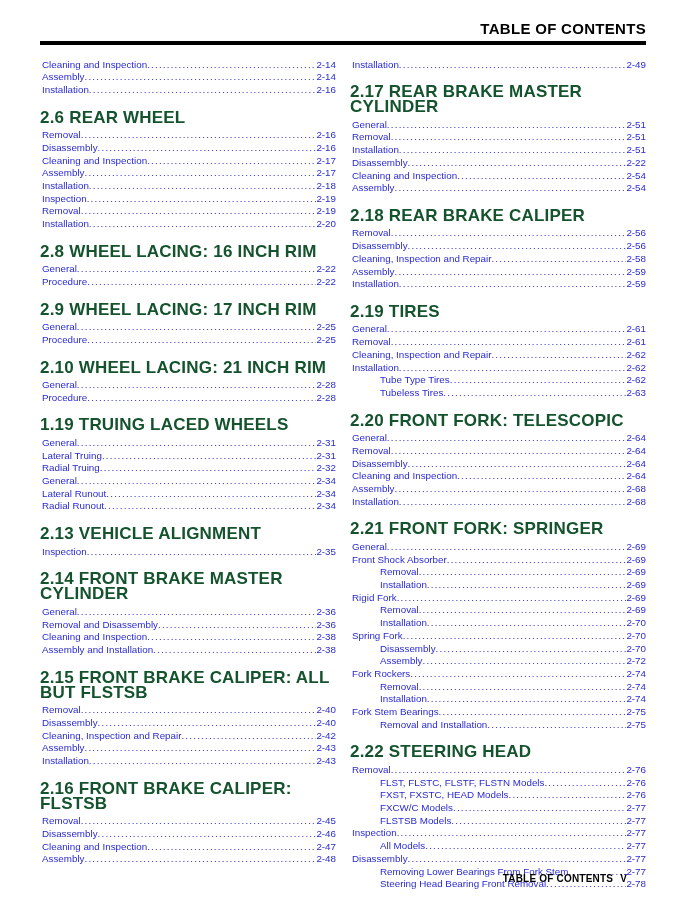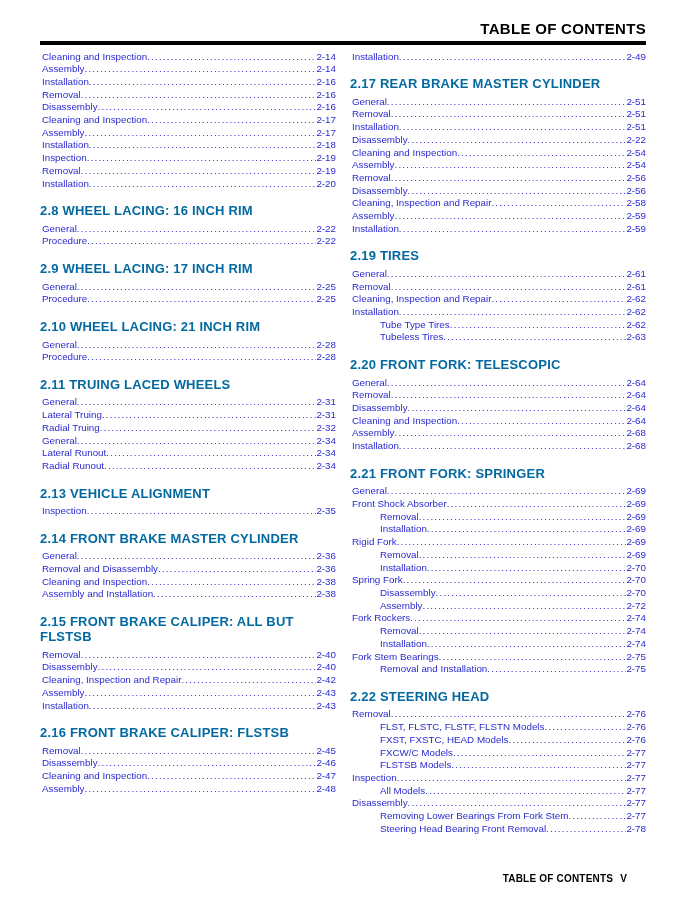--- a/index.html
+++ b/index.html
@@ -27,30 +27,30 @@
     line-height: 17px;
   }
   .hdr-rule {
     height: 3.5px;
     background: #000;
     margin-top: 4px;
   }
   .cols {
     display: flex;
     gap: 14px;
-    margin-top: 6px;
+    margin-top: 14px;
   }
   .col {
     flex: 1;
     min-width: 0;
   }
   .sec-title {
-    font-size: 13px;
+    font-size: 17px;
     font-weight: bold;
-    color: #0369a1;
+    color: #14532d;
     line-height: 15px;
     letter-spacing: 0.2px;
     margin: 13px 0 4.5px 0;
   }
   .entry {
     display: flex;
     align-items: baseline;
     color: var(--link, #2a2ad2);
     font-size: 9.8px;
     line-height: 12.7px;
@@ -97,20 +97,21 @@
         <div class="entry">
           <span class="lab">Assembly</span>
           <span class="leader"></span>
           <span class="pg">2-14</span>
         </div>
         <div class="entry">
           <span class="lab">Installation</span>
           <span class="leader"></span>
           <span class="pg">2-16</span>
         </div>
+        <div class="sec-title">2.6 REAR WHEEL</div>
         <div class="entry">
           <span class="lab">Removal</span>
           <span class="leader"></span>
           <span class="pg">2-16</span>
         </div>
         <div class="entry">
           <span class="lab">Disassembly</span>
           <span class="leader"></span>
           <span class="pg">2-16</span>
         </div>
@@ -170,21 +171,21 @@
         <div class="entry">
           <span class="lab">General</span>
           <span class="leader"></span>
           <span class="pg">2-28</span>
         </div>
         <div class="entry">
           <span class="lab">Procedure</span>
           <span class="leader"></span>
           <span class="pg">2-28</span>
         </div>
-        <div class="sec-title">2.11 TRUING LACED WHEELS</div>
+        <div class="sec-title">1.19 TRUING LACED WHEELS</div>
         <div class="entry">
           <span class="lab">General</span>
           <span class="leader"></span>
           <span class="pg">2-31</span>
         </div>
         <div class="entry">
           <span class="lab">Lateral Truing</span>
           <span class="leader"></span>
           <span class="pg">2-31</span>
         </div>
@@ -313,20 +314,21 @@
         <div class="entry">
           <span class="lab">Cleaning and Inspection</span>
           <span class="leader"></span>
           <span class="pg">2-54</span>
         </div>
         <div class="entry">
           <span class="lab">Assembly</span>
           <span class="leader"></span>
           <span class="pg">2-54</span>
         </div>
+        <div class="sec-title">2.18 REAR BRAKE CALIPER</div>
         <div class="entry">
           <span class="lab">Removal</span>
           <span class="leader"></span>
           <span class="pg">2-56</span>
         </div>
         <div class="entry">
           <span class="lab">Disassembly</span>
           <span class="leader"></span>
           <span class="pg">2-56</span>
         </div>

